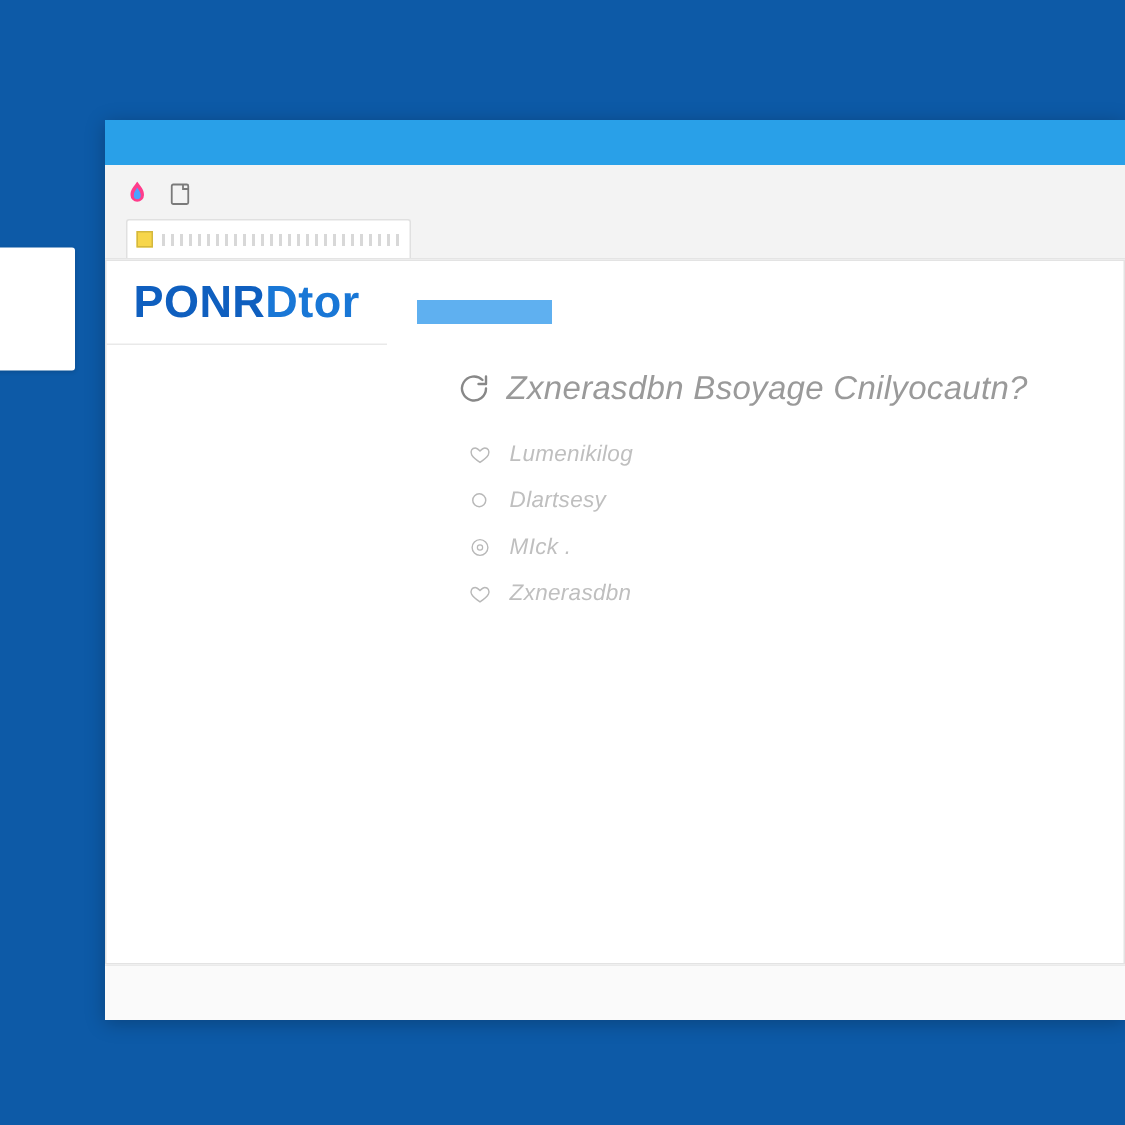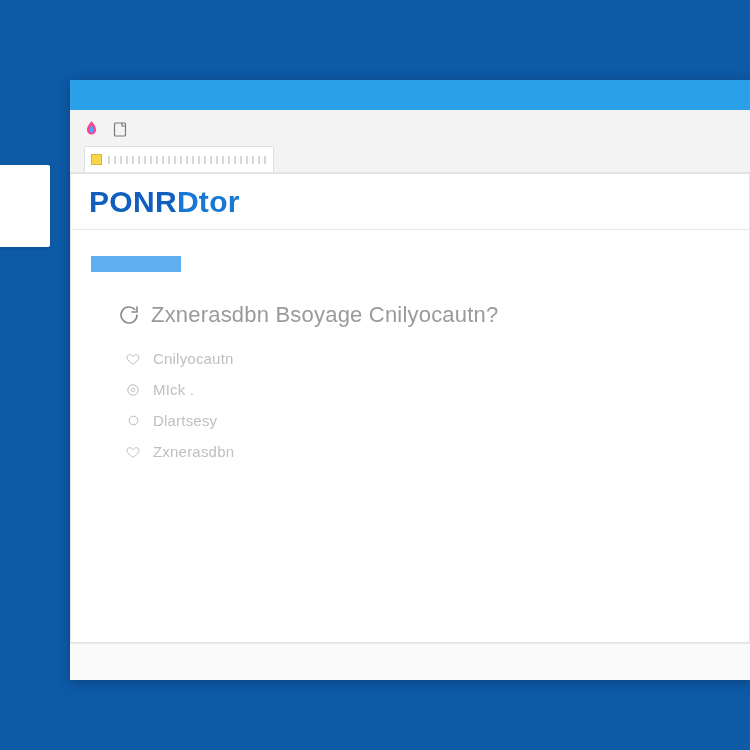--- a/index.html
+++ b/index.html
@@ -93,40 +93,41 @@
   }
 
   .content-card {
     margin: 0 0 0 0;
     background: #ffffff;
     flex: none;
     height: 470px;
     border: 1px solid #e3e3e3;
     border-top: 1px solid #e3e3e3;
     display: flex;
-    flex-direction: column;
+    flex-direction: row;
   }
 
   .app-title-bar {
     height: 56px;
     border-bottom: 1px solid #e9e9e9;
     display: flex;
     align-items: center;
     padding: 0 18px;
   }
   .app-title {
     font-size: 30px;
     font-weight: 700;
     letter-spacing: 0.3px;
   }
   .app-title .p1 { color: #0f5fbf; }
   .app-title .p2 { color: #1977d6; font-weight: 600; }
 
   .body-area {
     padding: 26px 30px 10px 20px;
+    font-style: italic;
   }
 
   .accent-pill {
     width: 90px;
     height: 16px;
     background: #5fb0f0;
     margin-bottom: 30px;
   }
 
   .heading-row {
@@ -231,44 +232,44 @@
       </div>
 
       <div class="list">
 
         <div class="list-item">
           <span class="li-icon">
             <svg width="14" height="14" viewBox="0 0 24 24">
                 <path d="M12 21s-7-4.35-9.5-8.5C.5 8 3 4.5 6.5 4.5c2 0 3.5 1.5 5.5 3.5 2-2 3.5-3.5 5.5-3.5C21 4.5 23.5 8 21.5 12.5 19 16.65 12 21 12 21z" fill="none" stroke="#b8b8b8" stroke-width="1.6"></path>
               </svg>
           </span>
-          <span class="li-text">Cnilyocautn</span>
+          <span class="li-text">Lumenikilog</span>
+        </div>
+
+        <div class="list-item">
+          <span class="li-icon">
+            <svg width="13" height="13" viewBox="0 0 24 24">
+                <circle cx="12" cy="12" r="8" fill="none" stroke="#b8b8b8" stroke-width="1.8"></circle>
+              </svg>
+          </span>
+          <span class="li-text">Dlartsesy</span>
         </div>
 
         <div class="list-item">
           <span class="li-icon">
             <svg width="14" height="14" viewBox="0 0 24 24">
                 <circle cx="12" cy="12" r="9" fill="none" stroke="#b8b8b8" stroke-width="1.6"></circle>
                 <circle cx="12" cy="12" r="3" fill="none" stroke="#b8b8b8" stroke-width="1.4"></circle>
               </svg>
           </span>
           <span class="li-text">MIck .</span>
         </div>
 
         <div class="list-item">
           <span class="li-icon">
-            <svg width="13" height="13" viewBox="0 0 24 24">
-                <circle cx="12" cy="12" r="8" fill="none" stroke="#b8b8b8" stroke-width="1.8"></circle>
-              </svg>
-          </span>
-          <span class="li-text">Dlartsesy</span>
-        </div>
-
-        <div class="list-item">
-          <span class="li-icon">
             <svg width="14" height="14" viewBox="0 0 24 24">
                 <path d="M12 21s-7-4.35-9.5-8.5C.5 8 3 4.5 6.5 4.5c2 0 3.5 1.5 5.5 3.5 2-2 3.5-3.5 5.5-3.5C21 4.5 23.5 8 21.5 12.5 19 16.65 12 21 12 21z" fill="none" stroke="#b8b8b8" stroke-width="1.6"></path>
               </svg>
           </span>
           <span class="li-text">Zxnerasdbn</span>
         </div>
 
 
       </div>
     </div>

